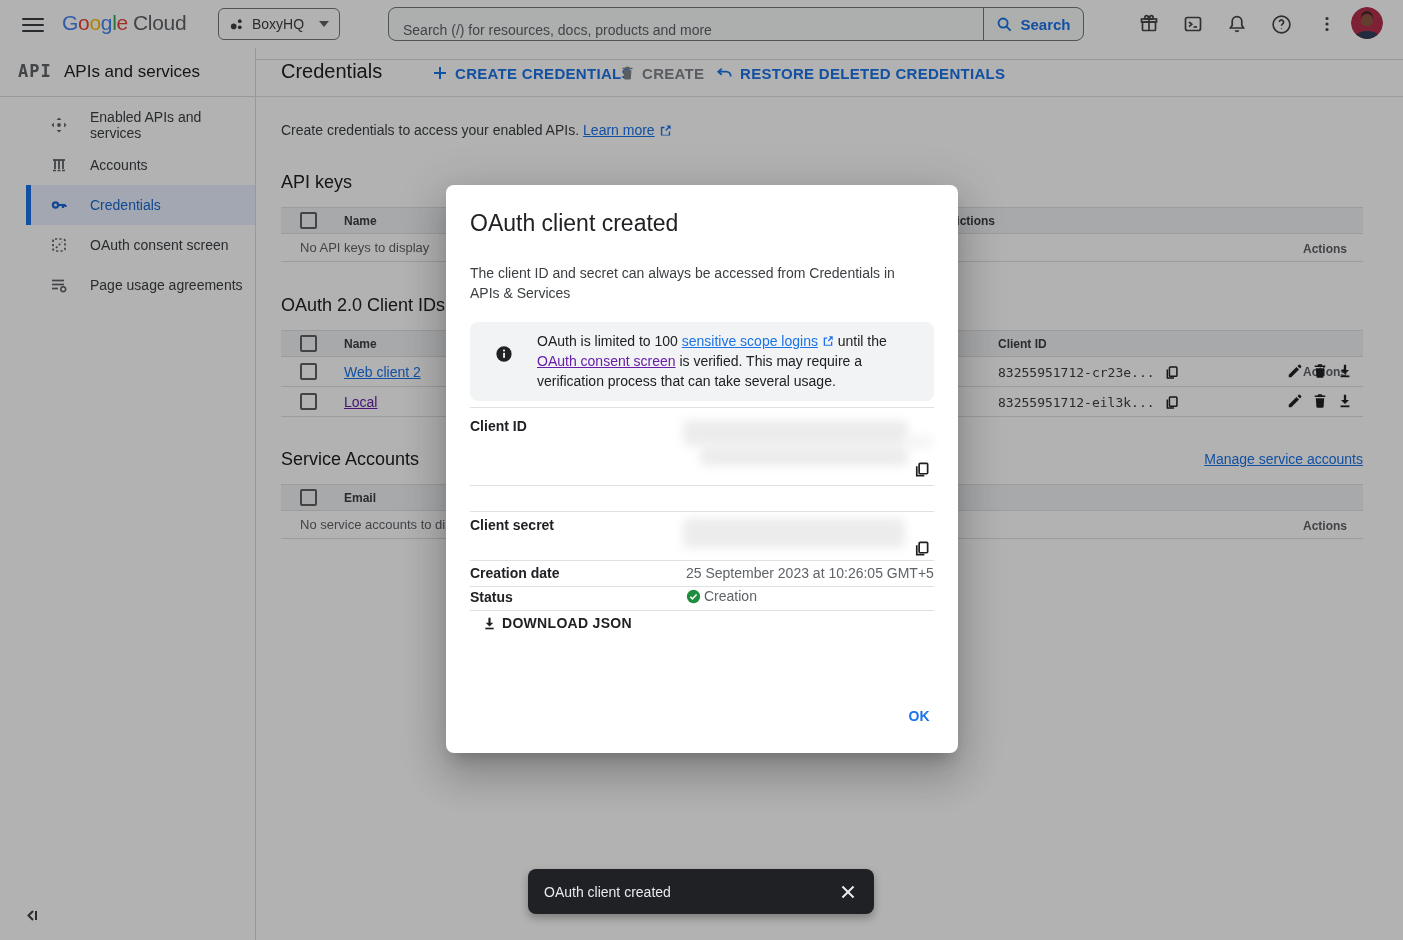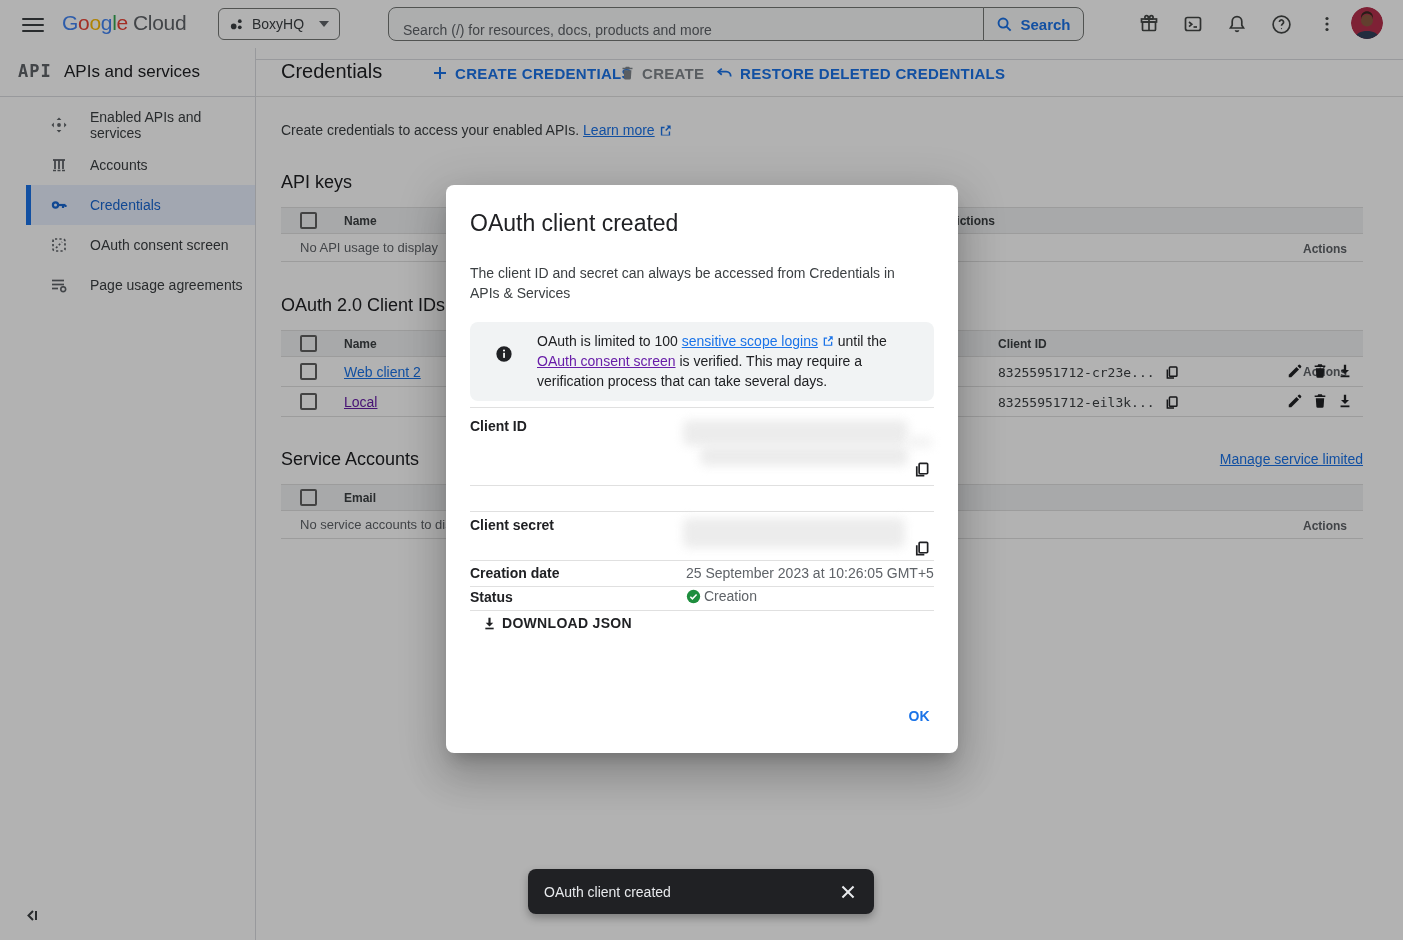--- a/index.html
+++ b/index.html
@@ -277,21 +277,21 @@
 
   <div class="sec-h" style="top:124px">API keys</div>
   <div class="tbl" style="top:159px">
     <div class="thead">
       <span class="cb" style="left:19px;top:4px"></span>
       <span class="th" style="left:63px">Name</span>
       <span class="th" style="left:634px;width:80px;text-align:right">Restrictions</span>
       <span class="th dim" style="right:16px">Actions</span>
     </div>
     <div class="trow" style="height:28px">
-      <span class="empty-txt">No API usage to display</span>
+      <span class="empty-txt">No API keys to display</span>
     </div>
   </div>
 
   <div class="sec-h" style="top:247px">OAuth 2.0 Client IDs</div>
   <div class="tbl" style="top:282px">
     <div class="thead">
       <span class="cb" style="left:19px;top:4px"></span>
       <span class="th" style="left:63px">Name</span>
       <span class="th" style="left:717px">Client ID</span>
       <span class="th dim" style="right:16px">Actions</span>
@@ -343,21 +343,21 @@
         <svg class="aic" width="16" height="16" viewBox="0 0 18 18" fill="currentColor">
             <path d="M7.7 2h2.6v6h3.2L9 12.5 4.5 8h3.2z"></path>
             <rect x="4" y="14" width="10" height="2"></rect>
           </svg>
       </span>
     </div>
   </div>
 
   <div class="sec-h" style="top:401px">Service Accounts</div>
   <div class="tbl" style="top:403px;height:18px">
-    <span class="manage-link link">Manage service limited</span>
+    <span class="manage-link link">Manage service accounts</span>
   </div>
   <div class="tbl" style="top:436px">
     <div class="thead">
       <span class="cb" style="left:19px;top:4px"></span>
       <span class="th" style="left:63px">Email</span>
       <span class="th dim" style="right:16px">Actions</span>
     </div>
     <div class="trow" style="height:28px">
       <span class="empty-txt">No service accounts to display</span>
     </div>
@@ -374,21 +374,21 @@
     <svg class="notice-ic" width="18" height="18" viewBox="0 0 20 20">
       <circle cx="10" cy="10" r="8.5" fill="#202124"></circle>
         <rect x="9.1" y="8.7" width="1.9" height="5.6" fill="#fff"></rect>
         <circle cx="10" cy="6.2" r="1.15" fill="#fff"></circle>
     </svg>
     <div class="notice-txt">
       <span>OAuth is limited to 100 </span><span class="link">sensitive scope logins</span>
       <svg style="display:inline-block;vertical-align:-1px" width="12" height="12" viewBox="0 0 14 14" fill="var(--accent)">
           <path d="M2 3h4v1.5H3.5v7h7V8H12v4.5H2z"></path>
           <path d="M8 1.5h4.5V6l-1.6-1.6-3.1 3.1-1.1-1.1 3.1-3.1z"></path>
-        </svg><span> until the </span><span class="link visited">OAuth consent screen</span><span> is verified. This may require a verification process that can take several days.</span>
+        </svg><span> until the </span><span class="link visited">OAuth consent screen</span><span> is verified. This may require a verification process that can take several usage.</span>
     </div>
   </div>
 
   <div class="dlg-div" style="top:222px"></div>
 
   <div class="f-label" style="top:233px">Client ID</div>
   <div class="redact" style="left:237px;top:235px;width:225px;height:26px"></div>
   <div class="redact" style="left:254px;top:261px;width:208px;height:20px"></div>
   <div class="redact" style="left:459px;top:251px;width:28px;height:12px;background:#f2f2f2"></div>
   <svg class="dlg-copy" style="left:467px;top:276px" width="17" height="17" viewBox="0 0 18 18" fill="none" stroke="currentColor" stroke-width="1.8">

